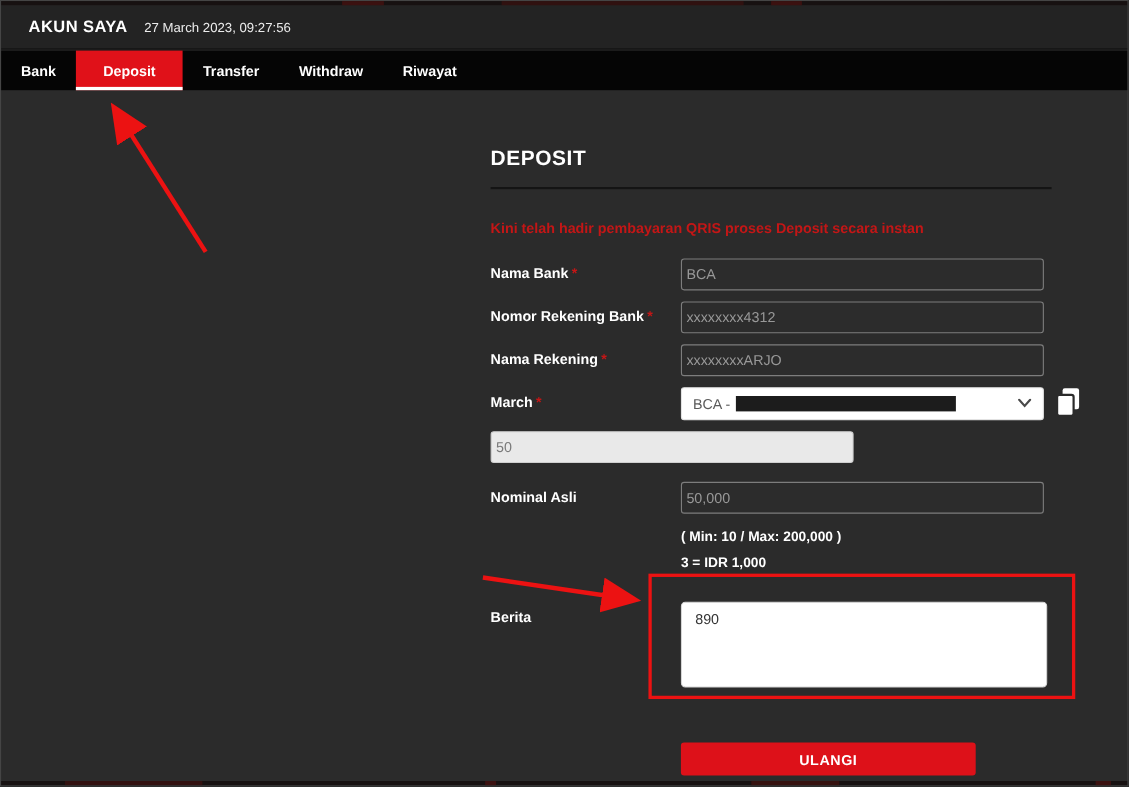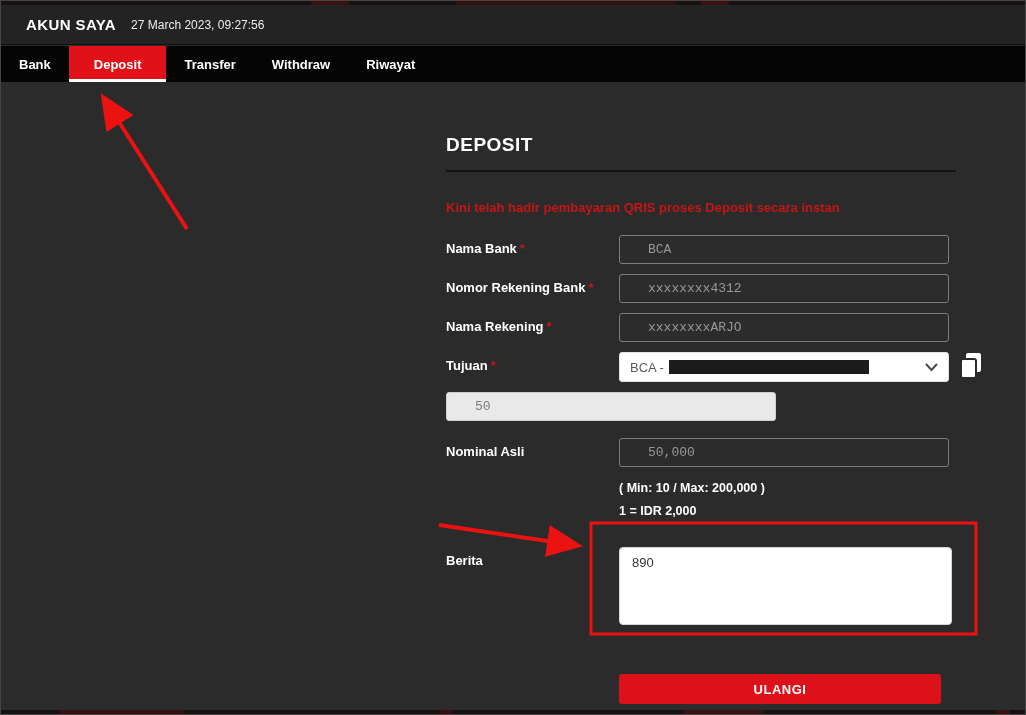--- a/index.html
+++ b/index.html
@@ -27,33 +27,33 @@
   
   #form { position:absolute; left:445px; top:133px; width:531px; }
   #form h1 { color:#ffffff; font-size:19px; font-weight:bold; letter-spacing:.5px; padding-bottom:14px; border-bottom:2px solid #141414; width:510px; }
   .notice { margin-top:28px; color:#c41616; font-size:13px; font-weight:bold; }
   .rows { margin-top:20px; }
   .row { display:flex; margin-bottom:10px; }
   .row.gap-top { margin-top:17px; }
   .row label { width:173px; color:#ffffff; font-size:13px; font-weight:bold; padding-top:6px; flex:none; }
   .req { color:#c41616; margin-left:3px; }
   .field { width:330px; flex:none; position:relative; }
-  .inp { width:100%; height:29px; background:#2c2c2c; border:1px solid #7d7d7d; border-radius:3px; color:#989898; font-size:13px; padding:0 28px; font-family:Liberation Mono, monospace; }
+  .inp { width:100%; height:29px; background:#2c2c2c; border:1px solid #7d7d7d; border-radius:3px; color:#989898; font-size:13px; padding:0 4px; font-family:Liberation Sans, sans-serif; }
   .inp.light { background:#e9e9e9; border:1px solid #cfcfcf; color:#7a7a7a; }
   .select { width:100%; height:30px; background:#ffffff; border:1px solid #e2e2e2; border-radius:3px; display:flex; align-items:center; padding:0 10px; cursor:pointer; }
   .select .sel-text { color:#5a5a5a; font-size:13px; white-space:nowrap; }
   .redaction { display:inline-block; width:200px; height:14px; background:#1c1c1c; margin-left:5px; }
   .select .chev { margin-left:auto; }
   .copy-btn { position:absolute; left:340px; top:0; width:24px; height:28px; cursor:pointer; }
   .hints { margin-left:173px; margin-top:14px; }
   .hints .hint { color:#ffffff; font-size:12.5px; font-weight:bold; }
   .hints .hint + .hint { margin-top:9px; }
   .berita-row { margin-top:29px; }
   .txtarea { width:333px; height:78px; background:#ffffff; border:1px solid #d5d5d5; border-radius:4px; color:#333333; font-size:13px; padding:7px 12px; resize:none; font-family:"Liberation Sans", sans-serif; }
-  .btn-row { margin-left:173px; margin-top:45px; display:flex; width:322px; }
+  .btn-row { margin-left:173px; margin-top:45px; display:flex; width:268px; }
   .btn { flex:1; height:30px; background:#dd1119; color:#ffffff; border:none; border-radius:3px; font-size:13px; font-weight:bold; letter-spacing:.5px; cursor:pointer; font-family:"Liberation Sans", sans-serif; }
 
   
   #annotations { position:absolute; top:0; left:0; width:1026px; height:715px; pointer-events:none; z-index:20; }
 </style>
 </head>
 <body>
 
 <div id="page">
 
@@ -100,21 +100,21 @@
         <label><span>Nomor Rekening Bank</span><span class="req">*</span></label>
         <div class="field"><input class="inp" readonly="" value="xxxxxxxx4312" style=""></div>
       </div>
 
       <div class="row">
         <label><span>Nama Rekening</span><span class="req">*</span></label>
         <div class="field"><input class="inp" readonly="" value="xxxxxxxxARJO" style=""></div>
       </div>
 
       <div class="row">
-        <label><span>Tujuan</span><span class="req">*</span></label>
+        <label><span>March</span><span class="req">*</span></label>
         <div class="field">
           <div class="select">
             <span class="sel-text">BCA -</span>
             <span class="redaction"></span>
             <span class="chev">
               <svg width="13" height="9" viewBox="0 0 13 9">
                   <polyline points="1.5,1.5 6.5,7 11.5,1.5" fill="none" stroke="#4a4a4a" stroke-width="2" stroke-linecap="round"></polyline>
                 </svg>
             </span>
           </div>
@@ -132,21 +132,21 @@
       </div>
 
       <div class="row gap-top">
         <label><span>Nominal Asli</span></label>
         <div class="field"><input class="inp" value="50,000" style=""></div>
       </div>
     </div>
 
     <div class="hints">
       <div class="hint">( Min: 10 / Max: 200,000 )</div>
-      <div class="hint">1 = IDR 2,000</div>
+      <div class="hint">3 = IDR 1,000</div>
     </div>
 
     <div class="row berita-row">
       <label><span>Berita</span></label>
       <div class="field">
         <textarea class="txtarea" style="">890</textarea>
       </div>
     </div>
 
     <div class="btn-row">

